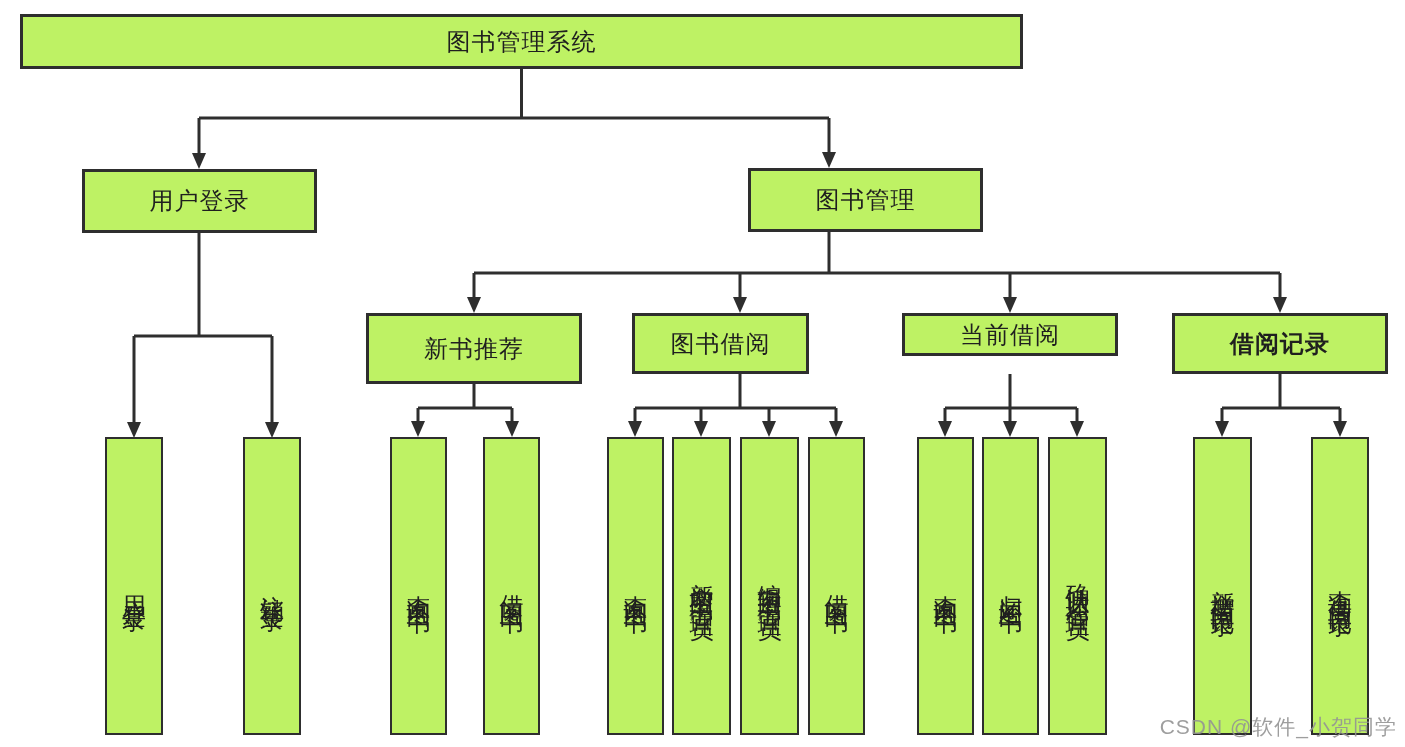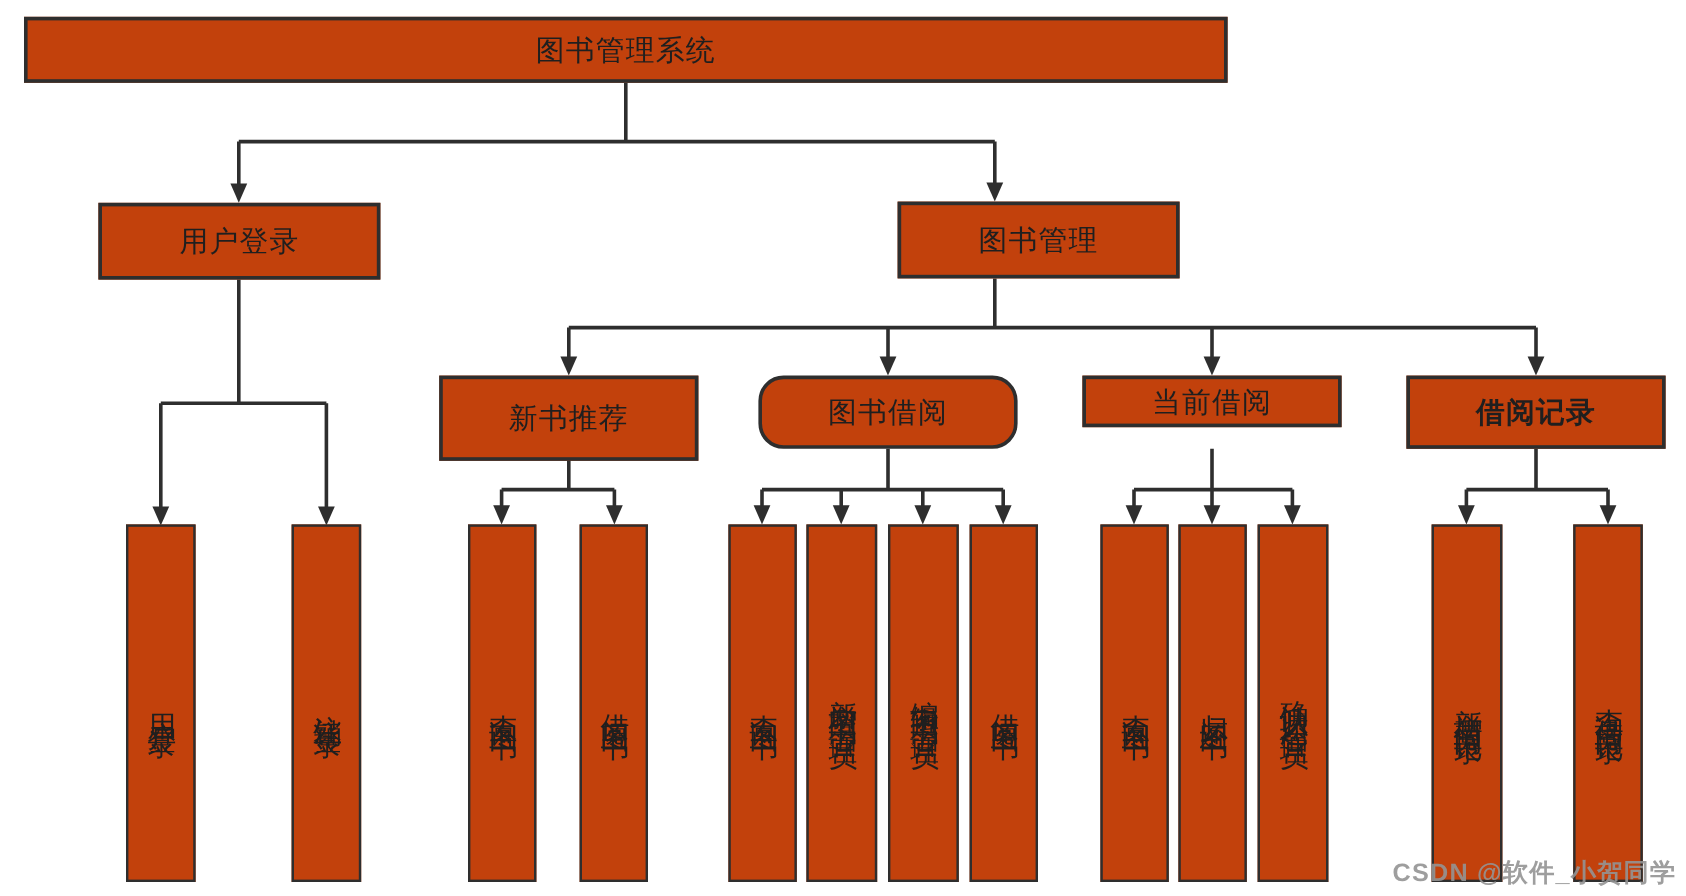--- a/index.html
+++ b/index.html
@@ -19,21 +19,21 @@
     position: absolute;
     left: 0;
     top: 0;
     width: 1405px;
     height: 747px;
     z-index: 1;
   }
   .box {
     position: absolute;
     box-sizing: border-box;
-    background: #c2410c;
+    background: #bef264;
     border: 3px solid #2e2e2e;
     color: #1f1f1f;
     display: flex;
     align-items: center;
     justify-content: center;
     font-size: 24px;
     letter-spacing: 1px;
     z-index: 2;
     white-space: nowrap;
   }
@@ -45,21 +45,20 @@
     white-space: normal;
   }
   .watermark {
     position: absolute;
     right: 8px;
     bottom: 6px;
     font-size: 21px;
     color: rgba(148, 148, 148, 0.9);
     letter-spacing: 1px;
     z-index: 3;
-    font-weight: bold;
   }
 </style>
 </head>
 <body>
 
 <div class="stage">
 
   <svg class="connectors" viewBox="0 0 1405 747" xmlns="http://www.w3.org/2000/svg">
     <g stroke="#2e2e2e" stroke-width="3" fill="none">
 
@@ -99,21 +98,21 @@
       <polygon points="1333,421 1347,421 1340,437"></polygon>
     </g>
   </svg>
 
   <div class="box" style="left:20px; top:14px; width:1003px; height:55px;">图书管理系统</div>
 
   <div class="box" style="left:82px; top:169px; width:235px; height:64px;">用户登录</div>
   <div class="box" style="left:748px; top:168px; width:235px; height:64px;">图书管理</div>
 
   <div class="box" style="left:366px; top:313px; width:216px; height:71px;">新书推荐</div>
-  <div class="box" style="left:632px; top:313px; width:216px; height:61px;border-radius:21px;">图书借阅</div>
+  <div class="box" style="left:632px; top:313px; width:177px; height:61px;">图书借阅</div>
   <div class="box" style="left:902px; top:313px; width:216px; height:43px;">当前借阅</div>
   <div class="box" style="left:1172px; top:313px; width:216px; height:61px;font-weight:bold;">借阅记录</div>
 
   <div class="box vbox" style="left:105px; top:437px; width:58px; height:298px;">用户登录</div>
   <div class="box vbox" style="left:243px; top:437px; width:58px; height:298px;">注销登录</div>
 
   <div class="box vbox" style="left:390px; top:437px; width:57px; height:298px;">查询图书</div>
   <div class="box vbox" style="left:483px; top:437px; width:57px; height:298px;">借阅图书</div>
 
   <div class="box vbox" style="left:607px; top:437px; width:57px; height:298px;">查询图书</div>

